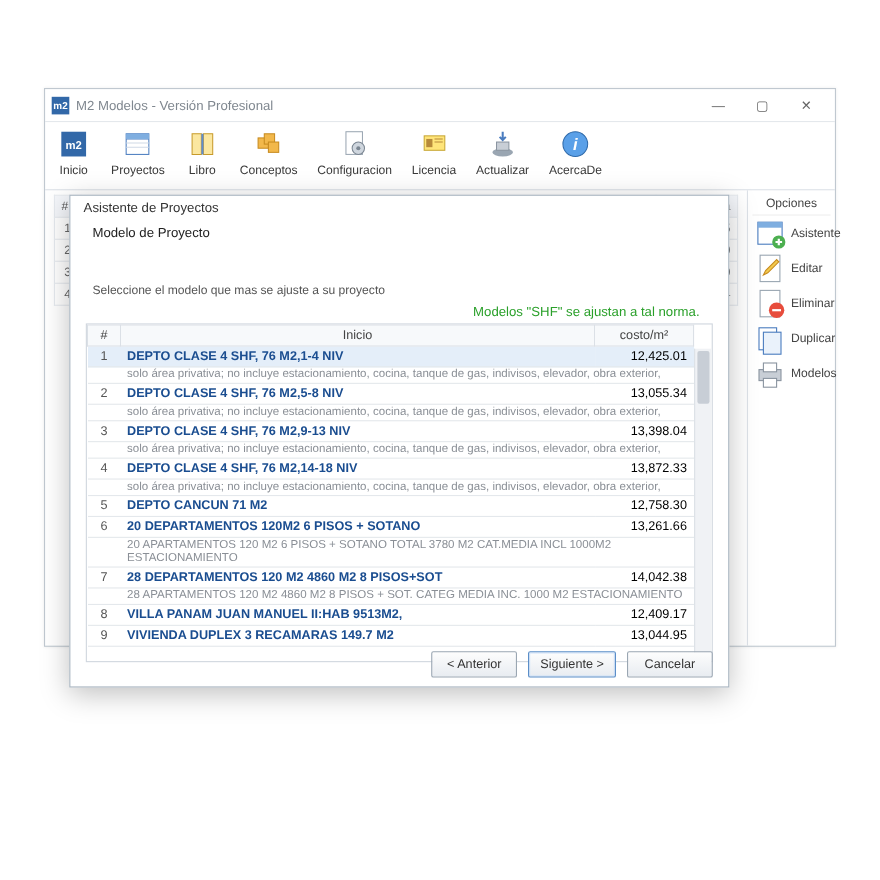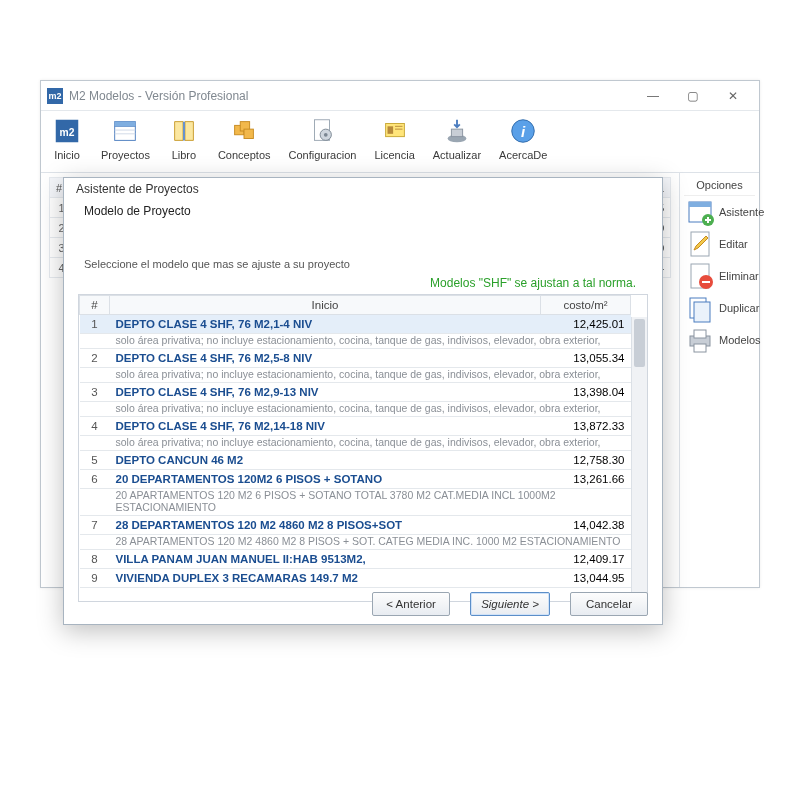--- a/index.html
+++ b/index.html
@@ -46,23 +46,23 @@
   .wtable { width:calc(100% - 16px); border-collapse:collapse; font-size:11.5px; }
   .wtable th { background:#f7f9fb; border:1px solid #dbe0e6; padding:3px 6px; font-weight:normal; color:#444; text-align:center; position:sticky; top:0; }
   .wtable td { border-bottom:1px solid #e4e8ec; padding:3px 6px; vertical-align:top; }
   .wtable tr.sel td { background:#e4eef9; }
   .wtable td.idx { text-align:center; color:#555; width:30px; }
   .wtable td.cost { text-align:right; width:90px; }
   .wtable td.name { color:#1a4d90; font-weight:600;margin-top:12px; }
   .wtable tr.desc td { color:#8a8f96; font-size:10.5px; font-weight:normal; padding-top:0; padding-bottom:2px; }
   .scrollhint { position:absolute; right:0; top:22px; bottom:0; width:16px; background:#f0f2f5; border-left:1px solid #dbe0e6; }
   .scrollhint .thumb { position:absolute; left:2px; right:2px; top:2px; height:48px; background:#c8ced6; border-radius:2px; }
-  .wizard .wbtns { position:absolute; bottom:8px; right:14px; display:flex; gap:20px; }
+  .wizard .wbtns { position:absolute; bottom:8px; right:14px; display:flex; gap:10px; }
   .wizard .wbtn { min-width:78px; height:24px; border:1px solid #9aa6b2; background:linear-gradient(#fdfdfd,#e8ecf1); font-size:11.5px; color:#333; padding:0 10px; cursor:default; border-radius:2px; }
-  .wizard .wbtn.primary { border-color:#5b8ec8; box-shadow:0 0 0 1px #cfe2f8 inset;font-style:italic; }
+  .wizard .wbtn.primary { border-color:#5b8ec8; box-shadow:0 0 0 1px #cfe2f8 inset; }
 </style>
 </head>
 <body>
 
 <div class="window">
 
   <div class="titlebar">
     <div class="logo">m2</div>
     <div class="title">M2 Modelos - Versión Profesional</div>
     <div class="winbtn">—</div>
@@ -237,21 +237,21 @@
                   <td class="idx">4</td>
     <td class="name">DEPTO CLASE 4 SHF, 76 M2,14-18 NIV</td>
     <td class="cost">13,872.33</td>
                 </tr>
                 <tr class="desc">
                   <td></td>
                   <td colspan="2">solo área privativa; no incluye estacionamiento, cocina, tanque de gas, indivisos, elevador, obra exterior,</td>
                 </tr>
                 <tr>
                   <td class="idx">5</td>
-    <td class="name">DEPTO CANCUN 46 M2</td>
+    <td class="name">DEPTO CANCUN 71 M2</td>
     <td class="cost">12,758.30</td>
                 </tr>
                 <tr>
                   <td class="idx">6</td>
     <td class="name">20 DEPARTAMENTOS 120M2 6 PISOS + SOTANO</td>
     <td class="cost">13,261.66</td>
                 </tr>
                 <tr class="desc">
                   <td></td>
                   <td colspan="2">20 APARTAMENTOS 120 M2 6 PISOS + SOTANO  TOTAL 3780 M2 CAT.MEDIA INCL 1000M2 ESTACIONAMIENTO</td>

